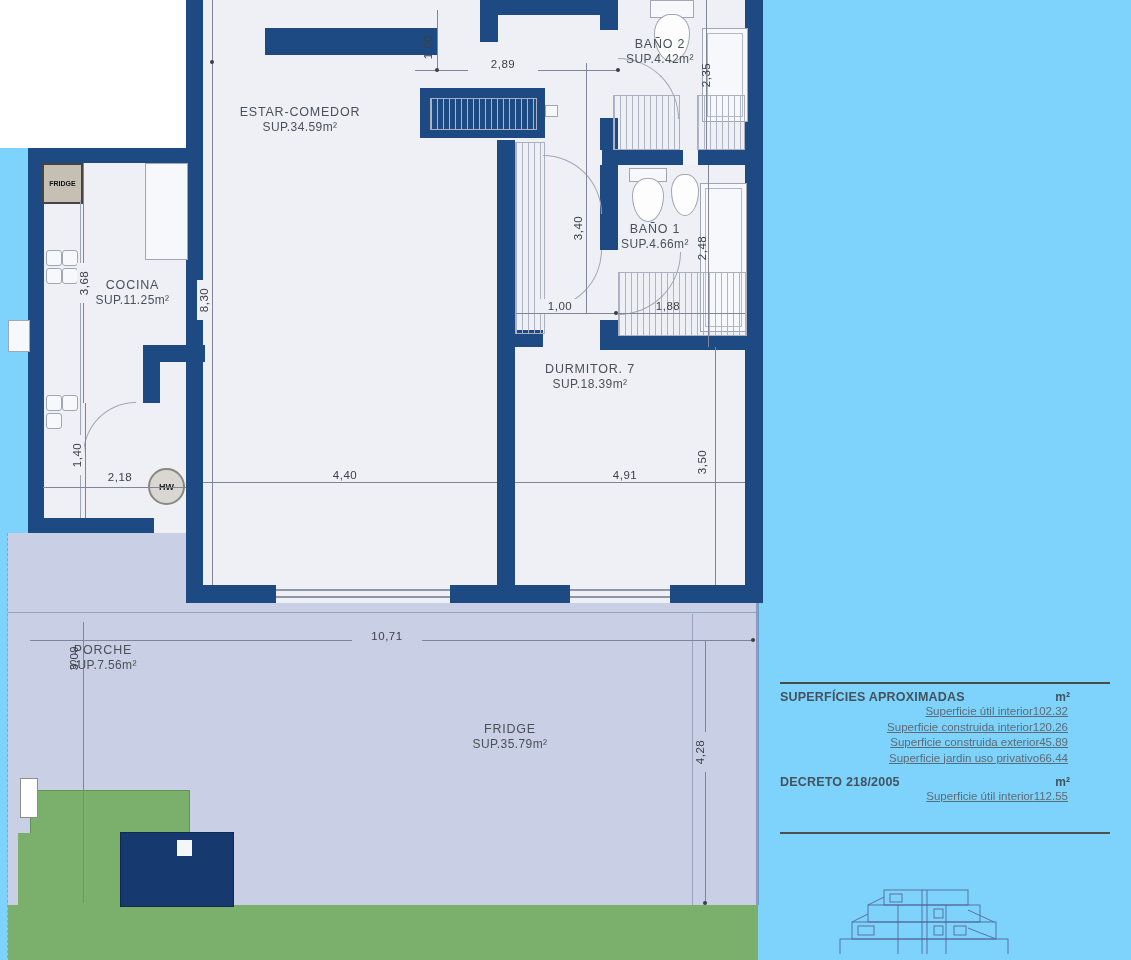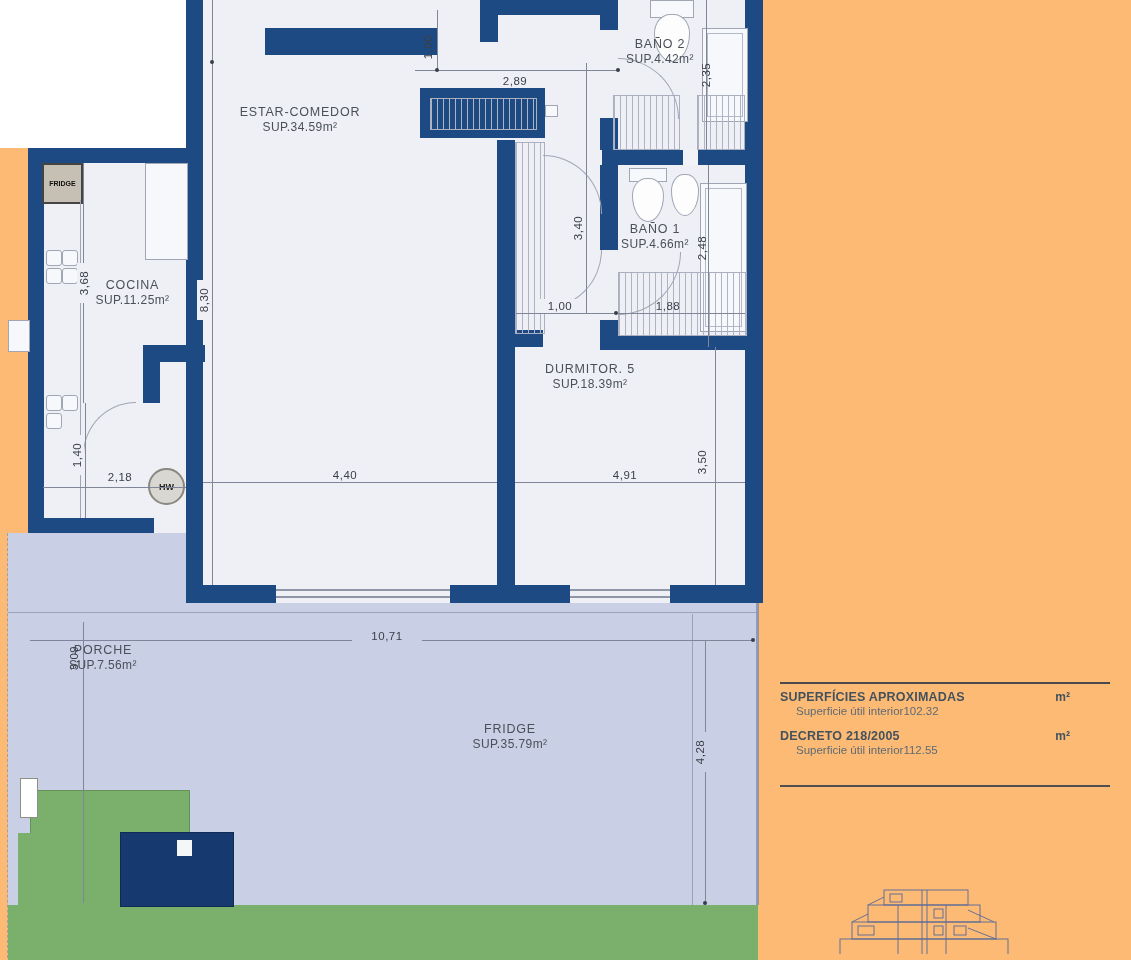--- a/index.html
+++ b/index.html
@@ -1,16 +1,16 @@
 <!DOCTYPE html>
 <html><head>
 <meta charset="utf-8">
 <style>
   html,body{margin:0;padding:0;background:#fff;}
-  #canvas{position:relative;width:1131px;height:960px;background:#fdba74;overflow:hidden;
+  #canvas{position:relative;width:1131px;height:960px;background:#7dd3fc;overflow:hidden;
           font-family:"Liberation Sans", sans-serif;}
   .abs{position:absolute;}
   
   .floor{background:#eef0f6;}
   .porch{background:#c9cfe5;}
   .garden{background:#7ab06b;}
   .wall{background:#1d4a82;}
   .planter{background:#16396f;border:1px solid #0e2a55;}
   
   .dline{background:#80859a;}
@@ -37,21 +37,21 @@
   .dimbg{background:#eef0f6;}
   .dimbgp{background:#c9cfe5;}
   .vdim{transform:rotate(-90deg);}
   
   .panel{left:780px;top:682px;width:330px;color:#5d6b75;font-size:11.5px;}
   .rule-top{border-top:2px solid #4a4a4a;margin-bottom:6px;}
   .rule-mid{border-top:2px solid #4f4f4f;}
   .trow{display:flex;justify-content:space-between;align-items:baseline;}
   .ttitle{font-weight:bold;color:#44525e;font-size:12.5px;letter-spacing:.2px;}
   .tunit{font-weight:bold;color:#44525e;font-size:12px;padding-right:40px;}
-  .drow{display:flex;justify-content:flex-start;line-height:15.5px;}
+  .drow{display:flex;justify-content:flex-end;line-height:15.5px;text-decoration:underline;}
   .drow .lbl{padding-left:16px;}
   .drow .val{padding-right:42px;}
   .gap{height:9px;}
   .loc-title{font-size:26px;font-weight:bold;color:#5e6a76;letter-spacing:.5px;margin-top:8px;}
 </style>
 </head>
 <body>
 
 <div id="canvas">
 
@@ -171,33 +171,33 @@
   </div>
   <div class="abs room" style="left:70px;top:278px;width:125px;text-align:center;">
     <div>COCINA</div>
     <div class="area">SUP.11.25m²</div>
   </div>
   <div class="abs room" style="left:605px;top:222px;width:100px;">
     <div>BAÑO 1</div>
     <div class="area">SUP.4.66m²</div>
   </div>
   <div class="abs room" style="left:530px;top:362px;width:120px;">
-    <div>DURMITOR. 5</div>
+    <div>DURMITOR. 7</div>
     <div class="area">SUP.18.39m²</div>
   </div>
   <div class="abs room" style="left:53px;top:643px;width:100px;">
     <div>PORCHE</div>
     <div class="area">SUP.7.56m²</div>
   </div>
   <div class="abs room" style="left:450px;top:722px;width:120px;">
     <div>FRIDGE</div>
     <div class="area">SUP.35.79m²</div>
   </div>
 
-  <div class="abs dim dimbg" style="left:480px;top:57px;width:70px;margin-top:17px;">2,89</div>
+  <div class="abs dim dimbg" style="left:468px;top:57px;width:70px;">2,89</div>
   <div class="abs dim dimbg" style="left:540px;top:299px;width:40px;">1,00</div>
   <div class="abs dim" style="left:648px;top:299px;width:40px;">1,88</div>
   <div class="abs dim dimbg" style="left:95px;top:470px;width:50px;">2,18</div>
   <div class="abs dim dimbg" style="left:320px;top:468px;width:50px;">4,40</div>
   <div class="abs dim dimbg" style="left:600px;top:468px;width:50px;">4,91</div>
   <div class="abs dim dimbgp" style="left:352px;top:629px;width:70px;">10,71</div>
   <div class="abs dim vdim" style="left:408px;top:40px;width:40px;">1,00</div>
   <div class="abs dim vdim" style="left:686px;top:68px;width:40px;">2,35</div>
   <div class="abs dim vdim dimbg" style="left:558px;top:221px;width:40px;">3,40</div>
   <div class="abs dim vdim" style="left:682px;top:241px;width:40px;">2,48</div>
@@ -210,20 +210,32 @@
 
   <div class="abs panel">
     <div class="rule-top"></div>
     <div class="trow">
       <span class="ttitle">SUPERFÍCIES APROXIMADAS</span>
       <span class="tunit">m²</span>
     </div>
     <div class="drow">
       <span class="lbl">Superficie útil interior</span>
       <span class="val">102.32</span>
+    </div>
+    <div class="drow">
+      <span class="lbl">Superficie construida interior</span>
+      <span class="val">120.26</span>
+    </div>
+    <div class="drow">
+      <span class="lbl">Superficie construida exterior</span>
+      <span class="val">45.89</span>
+    </div>
+    <div class="drow">
+      <span class="lbl">Superficie jardin uso privativo</span>
+      <span class="val">66.44</span>
     </div>
     <div class="gap"></div>
     <div class="trow">
       <span class="ttitle">DECRETO 218/2005</span>
       <span class="tunit">m²</span>
     </div>
     <div class="drow">
       <span class="lbl">Superficie útil interior</span>
       <span class="val">112.55</span>
     </div>

